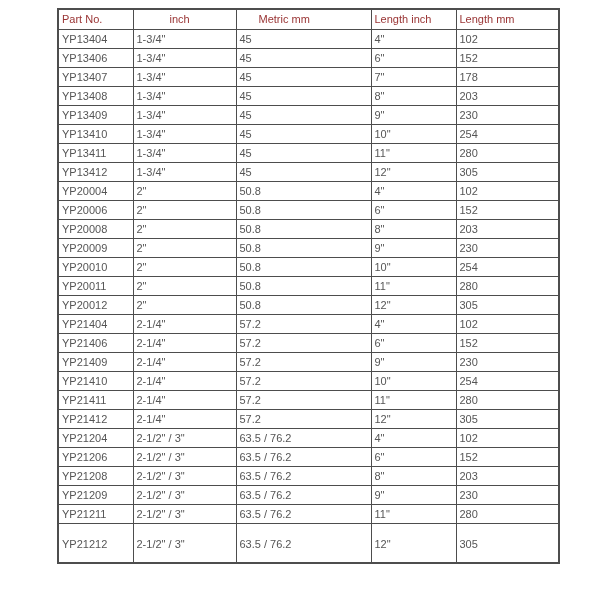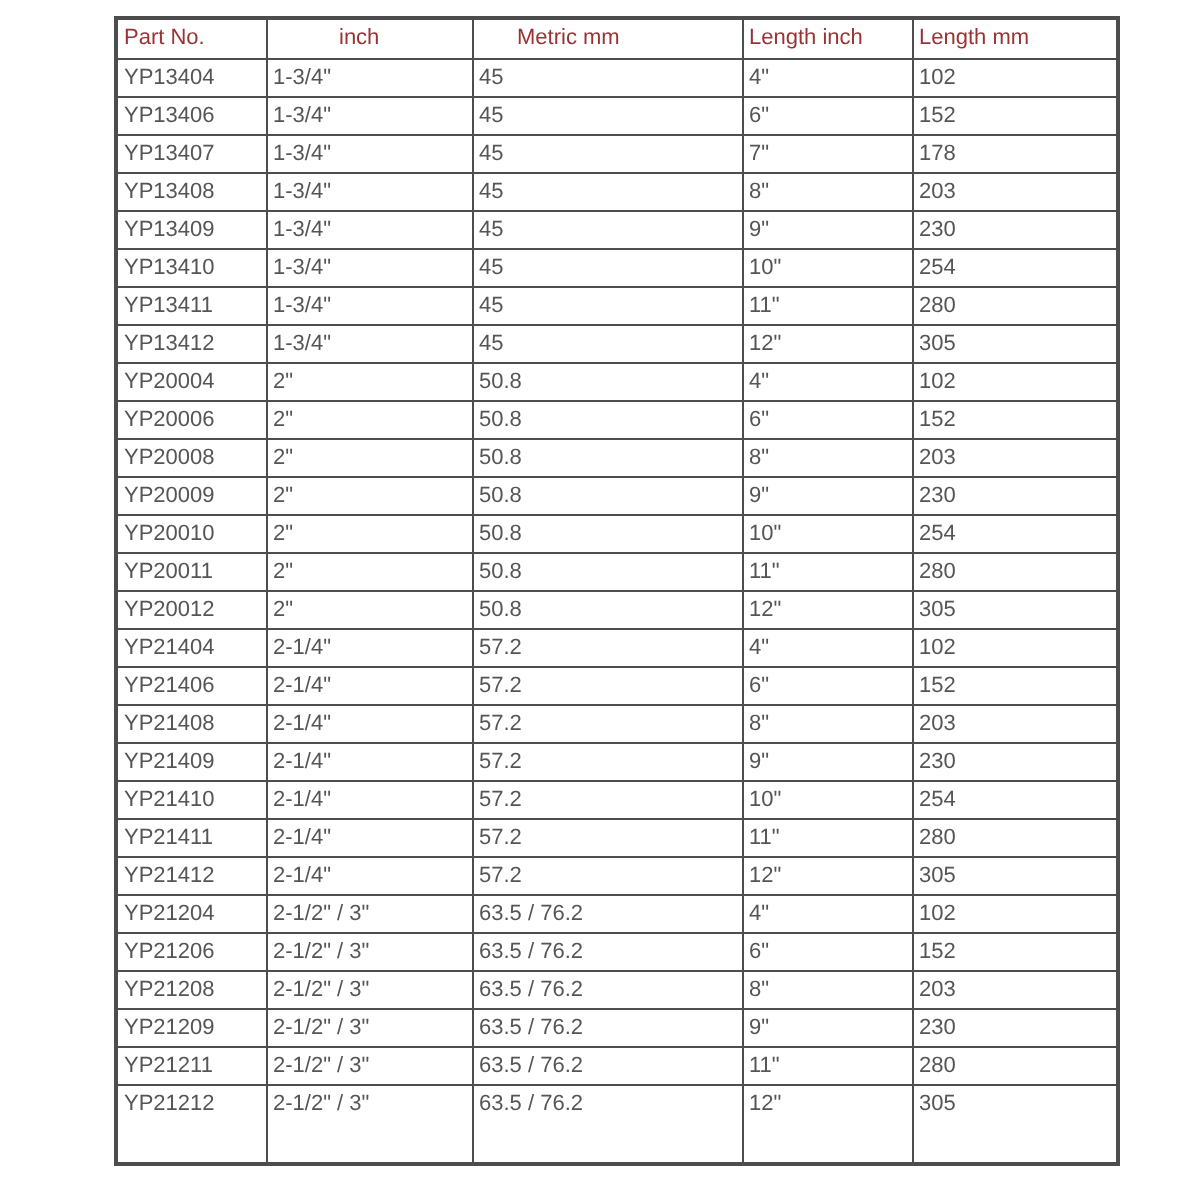--- a/index.html
+++ b/index.html
@@ -36,21 +36,21 @@
   }
   table.spec th {
     color: var(--header-color);
     font-weight: normal;
     height: 20px;
   }
   table.spec td { color: var(--body-color); }
   table.spec tr.tall td {
     height: 40px;
     vertical-align: top;
-    padding-top: 3px;
+    padding-top: 14px;
   }
 </style>
 </head>
 <body>
 
 <div class="page">
   <table class="spec">
     <thead>
       <tr>
           <th style="width: 75px;">Part No.</th>
@@ -174,27 +174,20 @@
           <td>102</td>
         </tr>
         <tr>
           <td>YP21406</td>
           <td>2-1/4"</td>
           <td>57.2</td>
           <td>6"</td>
           <td>152</td>
         </tr>
         <tr>
-          <td>YP21408</td>
-          <td>2-1/4"</td>
-          <td>57.2</td>
-          <td>8"</td>
-          <td>203</td>
-        </tr>
-        <tr>
           <td>YP21409</td>
           <td>2-1/4"</td>
           <td>57.2</td>
           <td>9"</td>
           <td>230</td>
         </tr>
         <tr>
           <td>YP21410</td>
           <td>2-1/4"</td>
           <td>57.2</td>

